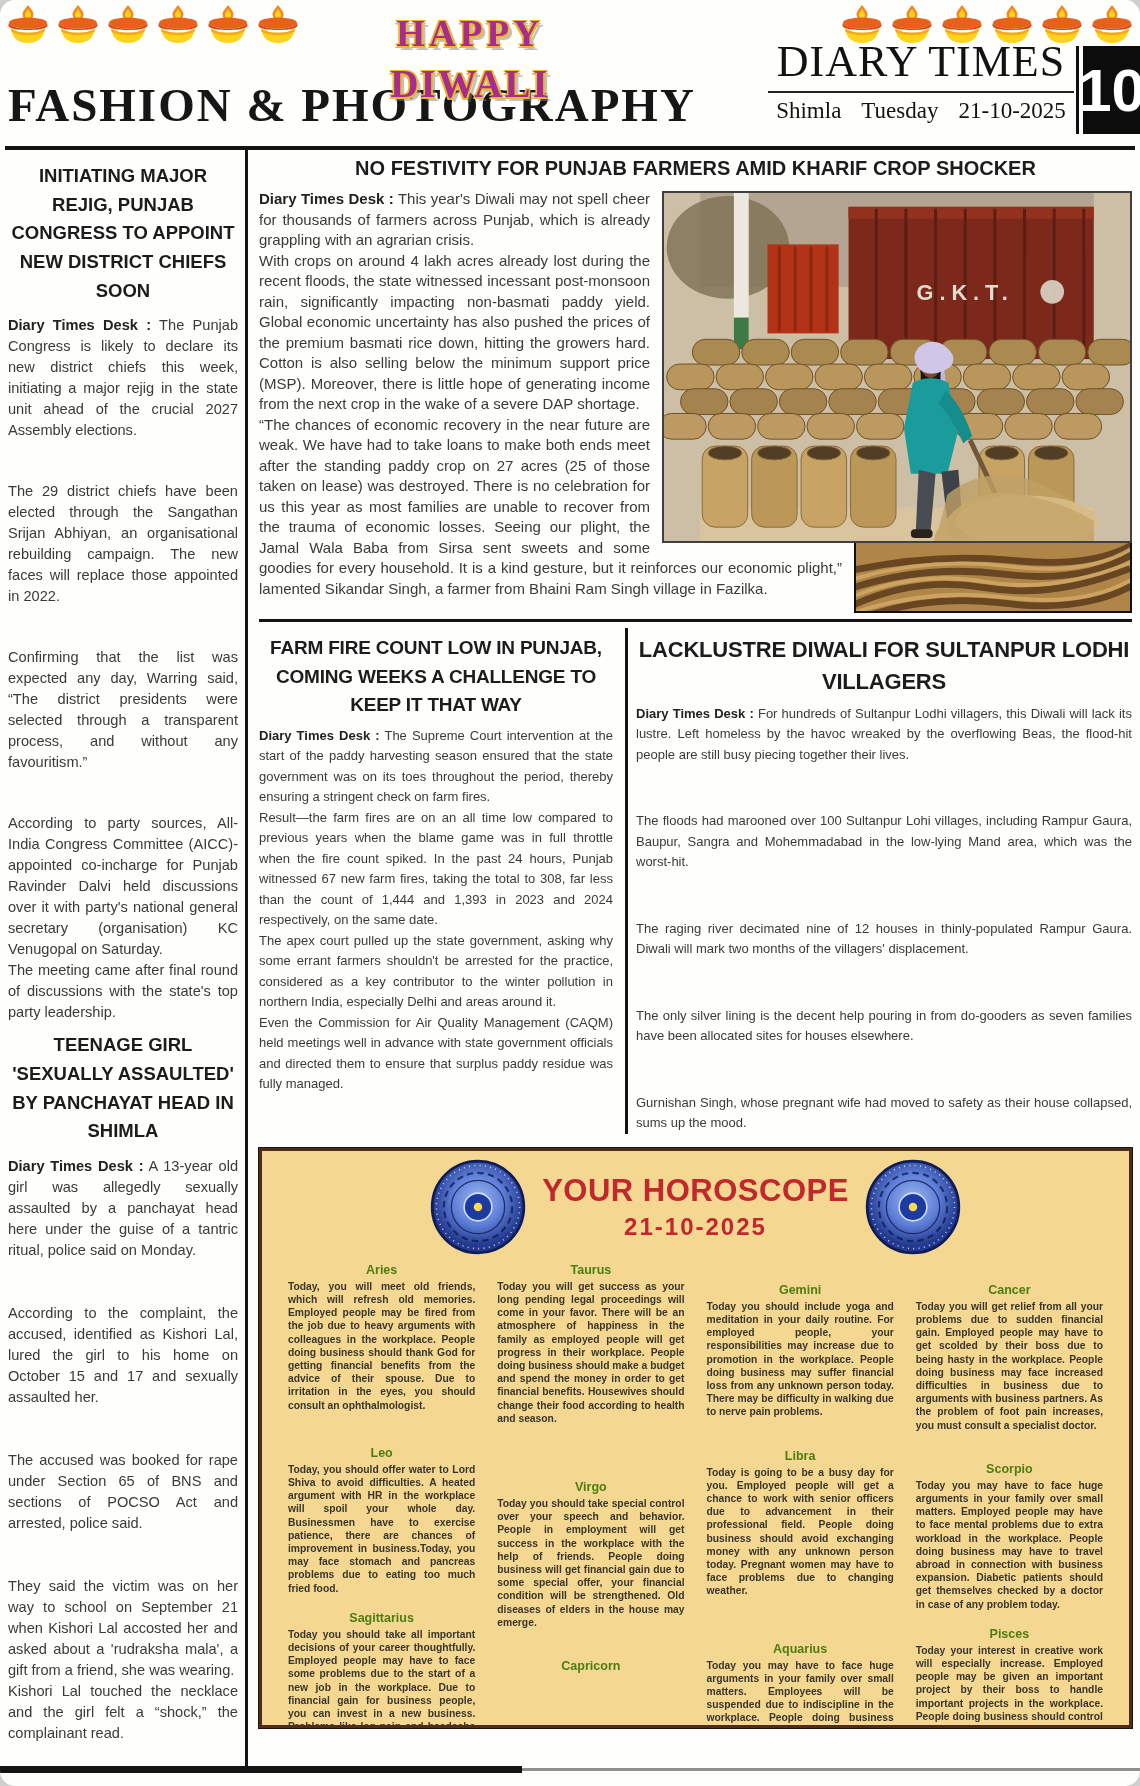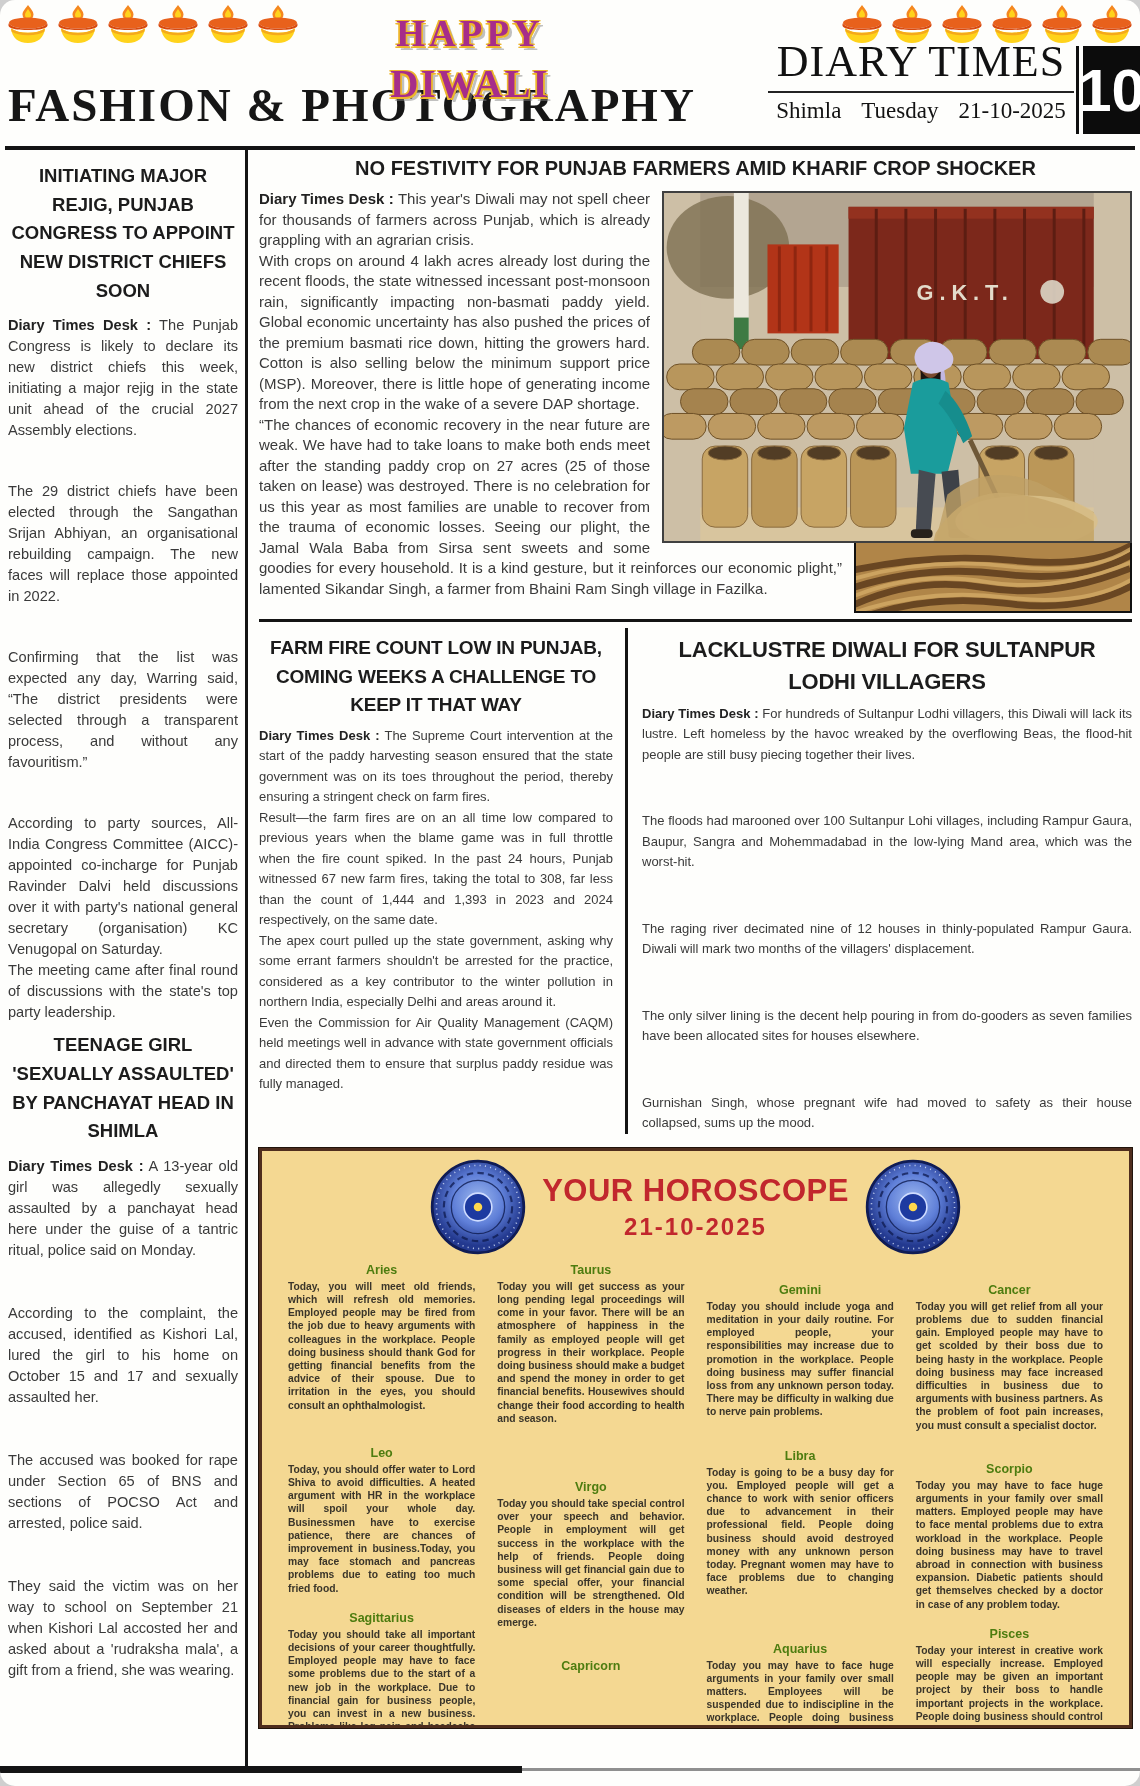--- a/index.html
+++ b/index.html
@@ -54,21 +54,21 @@
                  margin:2px 0 0 12px; background:#cdbfa6; }
   figure.photo svg { display:block; width:100%; height:100%; }
   figure.furrow { float:right; clear:right; width:278px; height:70px; border:2px solid #101010;
                   border-top:none; margin:0 0 6px 12px; background:#b08548; }
   figure.furrow svg { display:block; width:100%; height:100%; }
 
   .hrule { clear:both; height:3px; background:#141414; margin-top:10px; }
 
   .two-col { display:flex; margin-top:6px; }
   .col-mid { width:366px; padding-right:12px; }
-  .col-right { flex:1; border-left:3px solid #141414; padding-left:14px; }
+  .col-right { flex:1; border-left:3px solid #141414; padding-left:8px; }
   .two-col h3 { font-size:19px; line-height:1.5; text-align:center; color:#1c1c1c; margin:6px 0 6px; letter-spacing:-0.2px; }
   .col-right h3 { font-size:22px; line-height:1.45; }
   .two-col p { font-size:13px; line-height:20.5px; text-align:justify; }
   .two-col .lead b { color:#222; }
   .gap46 { margin-top:46px; } .gap48 { }
 
   
   .horoscope { margin-top:14px; height:580px; background:#f4d892; border:3px solid #4f2d1d;
                box-shadow:0 0 0 1px #20140c; padding:8px 26px 8px; overflow:hidden; }
   .h-head { display:flex; align-items:center; justify-content:center; gap:16px; }
@@ -230,20 +230,21 @@
       <p class="gap40">According to party sources, All-India Congress Committee (AICC)-appointed co-incharge for Punjab Ravinder Dalvi held discussions over it with party's national general secretary (organisation) KC Venugopal on Saturday.</p>
       <p>The meeting came after final round of discussions with the state's top party leadership.</p>
     </article>
 
     <article>
       <h2>TEENAGE GIRL 'SEXUALLY ASSAULTED' BY PANCHAYAT HEAD IN SHIMLA</h2>
       <p class="lead"><b>Diary Times Desk :</b> <span>A 13-year old girl was allegedly sexually assaulted by a panchayat head here under the guise of a tantric ritual, police said on Monday.</span></p>
       <p class="gap42">According to the complaint, the accused, identified as Kishori Lal, lured the girl to his home on October 15 and 17 and sexually assaulted her.</p>
       <p class="gap42">The accused was booked for rape under Section 65 of BNS and sections of POCSO Act and arrested, police said.</p>
       <p class="gap42">They said the victim was on her way to school on September 21 when Kishori Lal accosted her and asked about a 'rudraksha mala', a gift from a friend, she was wearing.</p>
+      <p>Kishori Lal touched the necklace and the girl felt a “shock,” the complainant read.</p>
     </article>
   </aside>
 
   <main class="main">
 
     <article class="top-article">
       <h2>NO FESTIVITY FOR PUNJAB FARMERS AMID KHARIF CROP SHOCKER</h2>
       <div class="body">
         <figure class="photo">
           <svg viewBox="0 0 398 352">
@@ -429,21 +430,21 @@
               <h4>Capricorn</h4>
             </div>
         </div>
         <div class="h-col mt20">
           <div class="sign">
               <h4>Gemini</h4>
               <p>Today you should include yoga and meditation in your daily routine. For employed people, your responsibilities may increase due to promotion in the workplace. People doing business may suffer financial loss from any unknown person today. There may be difficulty in walking due to nerve pain problems.</p>
             </div>
           <div class="sign mt30">
               <h4>Libra</h4>
-              <p>Today is going to be a busy day for you. Employed people will get a chance to work with senior officers due to advancement in their professional field. People doing business should avoid destroyed money with any unknown person today. Pregnant women may have to face problems due to changing weather.</p>
+              <p>Today is going to be a busy day for you. Employed people will get a chance to work with senior officers due to advancement in their professional field. People doing business should avoid exchanging money with any unknown person today. Pregnant women may have to face problems due to changing weather.</p>
             </div>
           <div class="sign mt44">
               <h4>Aquarius</h4>
               <p>Today you may have to face huge arguments in your family over small matters. Employees will be suspended due to indiscipline in the workplace. People doing business should solve all the problems of their customers in time. Due to worsening weather, problems related to cold and cough may increase in the family.</p>
             </div>
         </div>
         <div class="h-col mt20">
           <div class="sign">
               <h4>Cancer</h4>
               <p>Today you will get relief from all your problems due to sudden financial gain. Employed people may have to get scolded by their boss due to being hasty in the workplace. People doing business may face increased difficulties in business due to arguments with business partners. As the problem of foot pain increases, you must consult a specialist doctor.</p>

